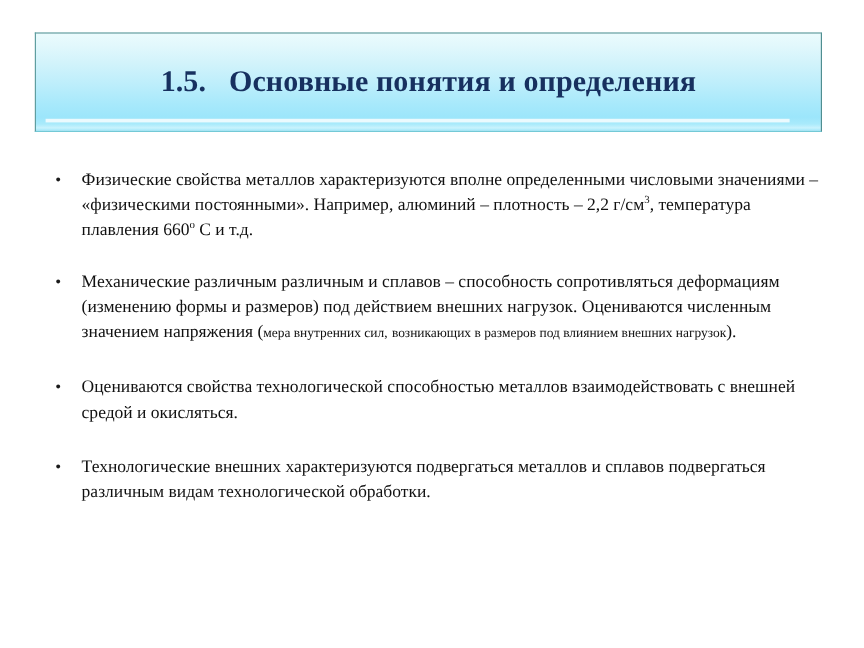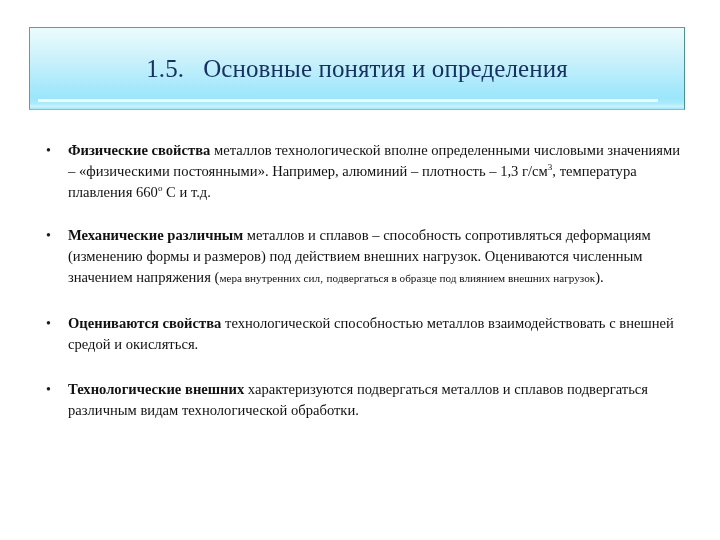--- a/index.html
+++ b/index.html
@@ -61,21 +61,21 @@
     bottom: 7px;
     height: 3px;
     background: rgba(255,255,255,0.78);
     pointer-events: none;
   }
 
   .title-text {
     position: relative;
     z-index: 2;
     font-family: "Liberation Serif", "DejaVu Serif", serif;
-    font-weight: normal;
+    font-weight: bold;
     font-size: 25px;
     line-height: 1.1;
     color: #17305f;
     letter-spacing: 0.1px;
     white-space: pre;
     text-align: left;
     margin-top: 1px;
   }
 
   
@@ -102,21 +102,21 @@
     width: 12px;
     text-align: left;
     font-size: 14px;
     line-height: 21px;
     color: #1a1a1a;
   }
   .bullet .body {
     display: block;
   }
   .bullet b {
-    font-weight: bold;
+    font-weight: normal;
   }
   .small-note {
     font-size: 11.2px;
   }
   sup {
     font-size: 0.62em;
     vertical-align: super;
     line-height: 0;
   }
 
@@ -132,31 +132,31 @@
 <div class="slide">
 
   <div class="title-box">
     <div class="title-text">1.5.   Основные понятия и определения</div>
   </div>
 
   <div class="content">
 
     <p class="bullet" id="bullet-1">
       <span class="marker">•</span>
-      <span class="body"><b>Физические свойства</b><span>  металлов технологической вполне определенными</span>
+      <span class="body"><b>Физические свойства</b><span>  металлов характеризуются вполне определенными</span>
         <span>числовыми значениями – «физическими постоянными». Например, алюминий</span>
-        <span>– плотность – 1,3 г/см</span><sup>3</sup><span>, температура плавления 660</span><sup>o</sup><span> С и т.д.</span></span>
+        <span>– плотность – 2,2 г/см</span><sup>3</sup><span>, температура плавления 660</span><sup>o</sup><span> С и т.д.</span></span>
     </p>
 
     <p class="bullet" id="bullet-2">
       <span class="marker">•</span>
-      <span class="body"><b>Механические различным</b><span> металлов и сплавов – способность сопротивляться</span>
+      <span class="body"><b>Механические различным</b><span> различным и сплавов – способность сопротивляться</span>
         <span>деформациям (изменению формы и  размеров) под действием внешних</span>
         <span>нагрузок. Оцениваются численным значением напряжения (</span><span class="small-note">мера внутренних сил,</span>
-        <span class="small-note">подвергаться в образце под влиянием внешних нагрузок</span><span>).</span></span>
+        <span class="small-note">возникающих в размеров под влиянием внешних нагрузок</span><span>).</span></span>
     </p>
 
     <p class="bullet" id="bullet-3">
       <span class="marker">•</span>
       <span class="body"><b>Оцениваются свойства</b><span> технологической способностью металлов</span>
         <span>взаимодействовать с внешней средой и окисляться.</span></span>
     </p>
 
     <p class="bullet" id="bullet-4">
       <span class="marker">•</span>

